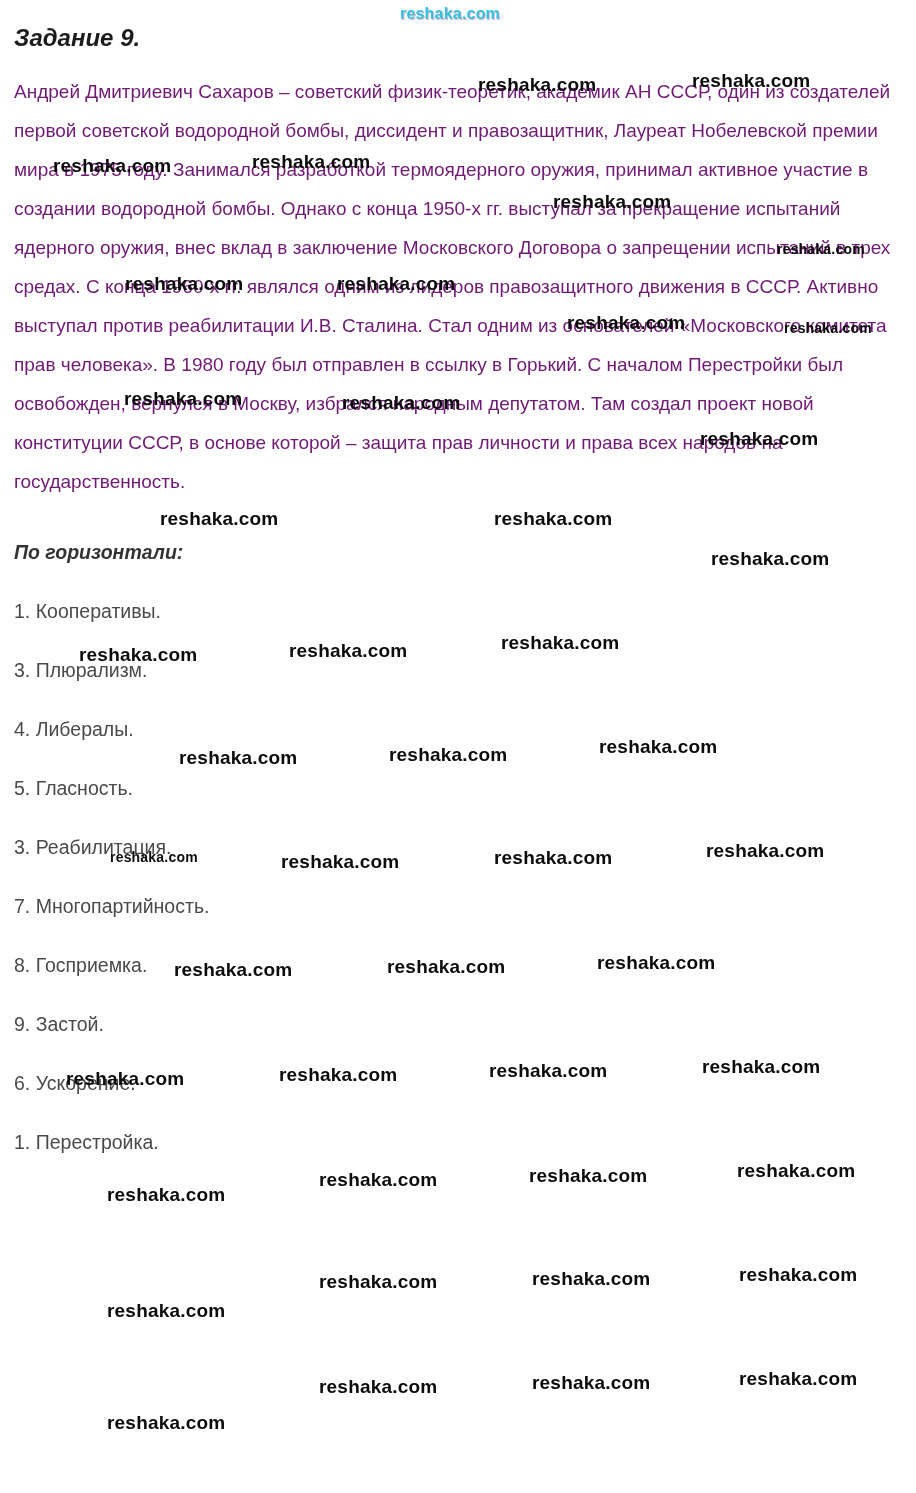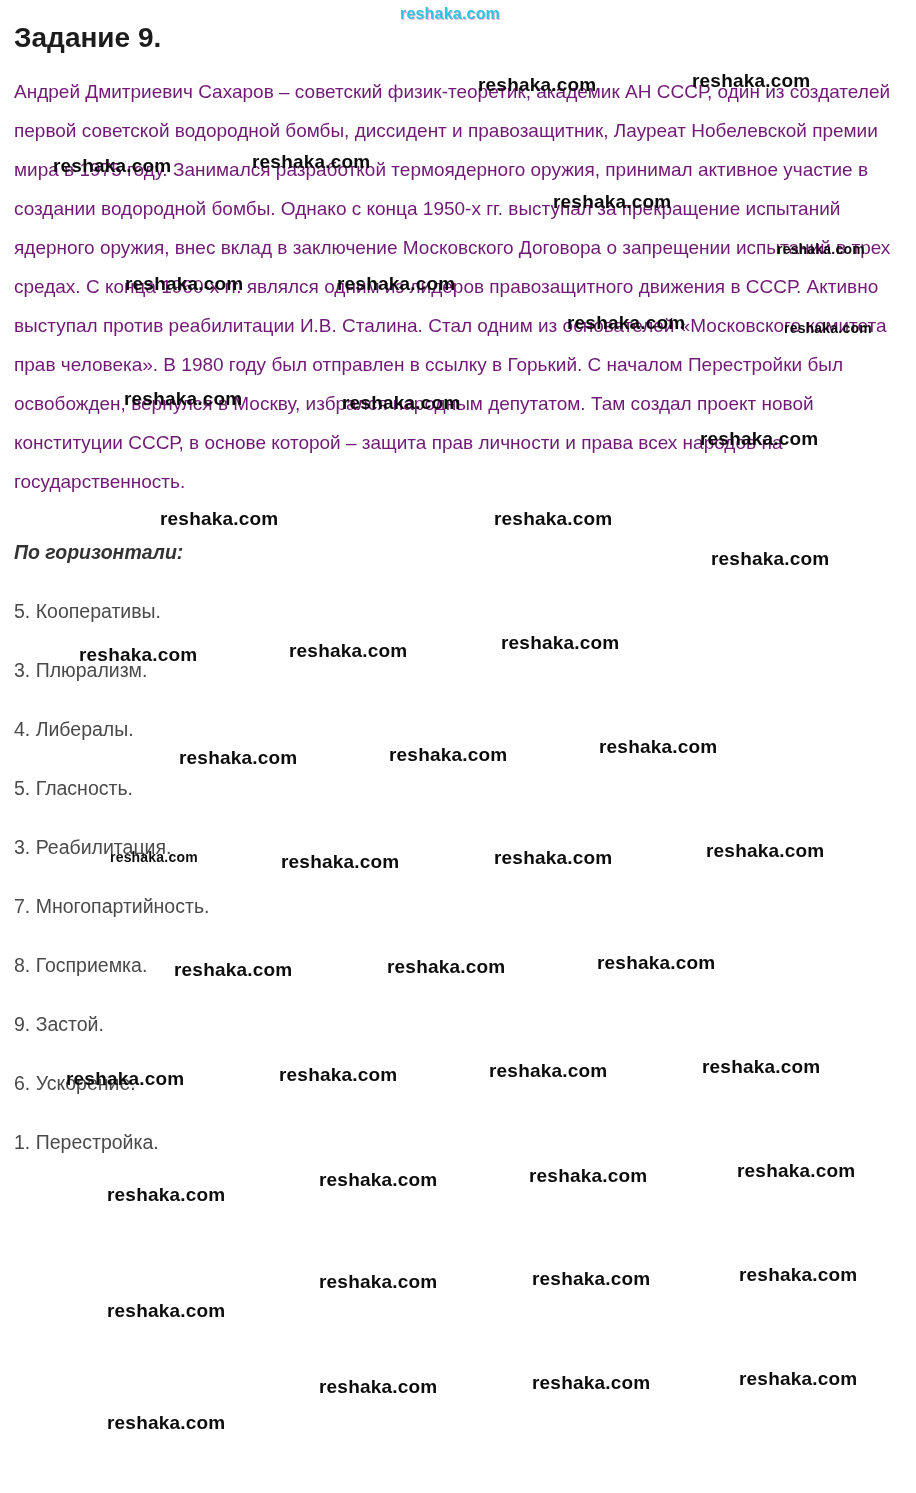--- a/index.html
+++ b/index.html
@@ -12,24 +12,25 @@
     font-family: "Liberation Sans", sans-serif;
   }
   .content {
     position: absolute;
     left: 0; top: 0;
     width: 916px;
     padding: 26px 8px 0 14px;
     z-index: 1;
   }
   .task-heading {
-    font-size: 28px;
+    font-size: 24px;
     font-weight: bold;
     color: #1c1c1c;
     line-height: 24px;
+    font-style: italic;
   }
   .task9-text {
     margin-top: 22px;
     width: 896px;
     font-size: 19px;
     line-height: 39px;
     color: #701a75;
   }
   .task10-heading { margin-top: 40px; }
   .direction-label {
@@ -64,21 +65,21 @@
 </style>
 </head>
 <body>
 
 <div class="content">
   <div class="task-heading">Задание 9.</div>
   <p class="task9-text">Андрей Дмитриевич Сахаров – советский физик-теоретик, академик АН СССР, один из создателей первой советской водородной бомбы, диссидент и правозащитник, Лауреат Нобелевской премии мира в 1975 году. Занимался разработкой термоядерного оружия, принимал активное участие в создании водородной бомбы. Однако с конца 1950-х гг. выступал за прекращение испытаний ядерного оружия, внес вклад в заключение Московского Договора о запрещении испытаний в трех средах. С конца 1960-х гг. являлся одним из лидеров правозащитного движения в СССР. Активно выступал против реабилитации И.В. Сталина. Стал одним из основателей «Московского комитета прав человека». В 1980 году был отправлен в ссылку в Горький. С началом Перестройки был освобожден, вернулся в Москву, избрался народным депутатом. Там создал проект новой конституции СССР, в основе которой – защита прав личности и права всех народов на государственность.</p>
 
 
   <div class="direction-label">По горизонтали:</div>
-  <div class="clue">5. Кооперативы.</div>
+  <div class="clue">1. Кооперативы.</div>
   <div class="clue">3. Плюрализм.</div>
   <div class="clue">4. Либералы.</div>
   <div class="clue">5. Гласность.</div>
   <div class="clue">3. Реабилитация.</div>
   <div class="clue">7. Многопартийность.</div>
   <div class="clue">8. Госприемка.</div>
   <div class="clue">9. Застой.</div>
   <div class="clue">6. Ускорение.</div>
 
   <div class="clue">1. Перестройка.</div>

